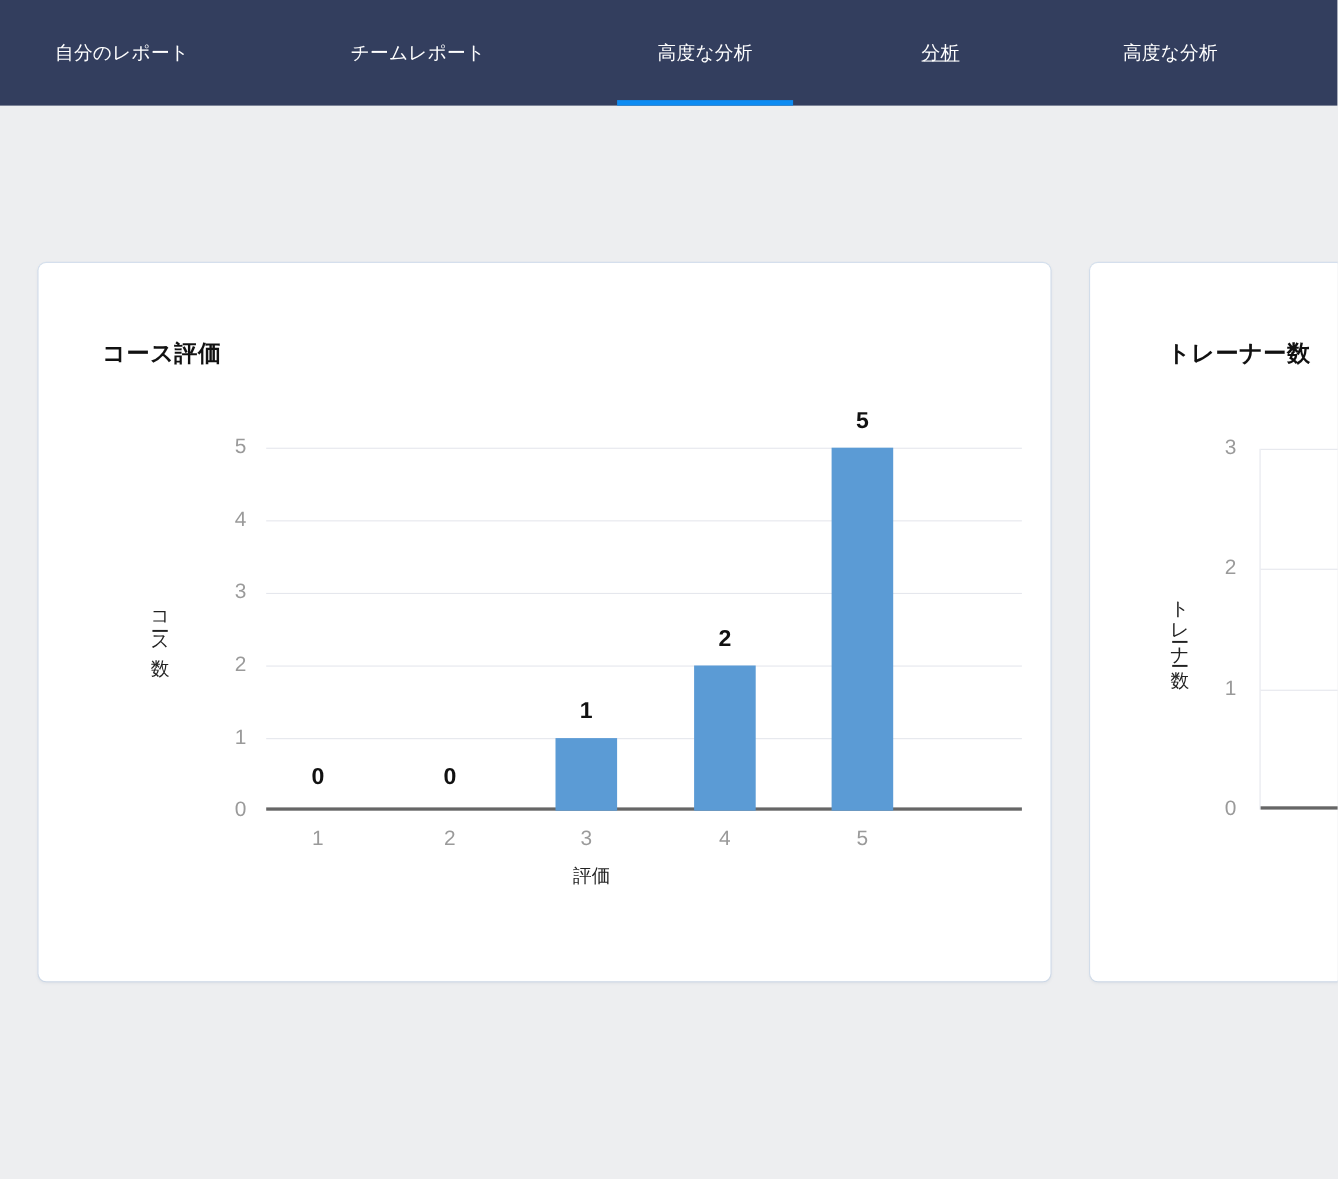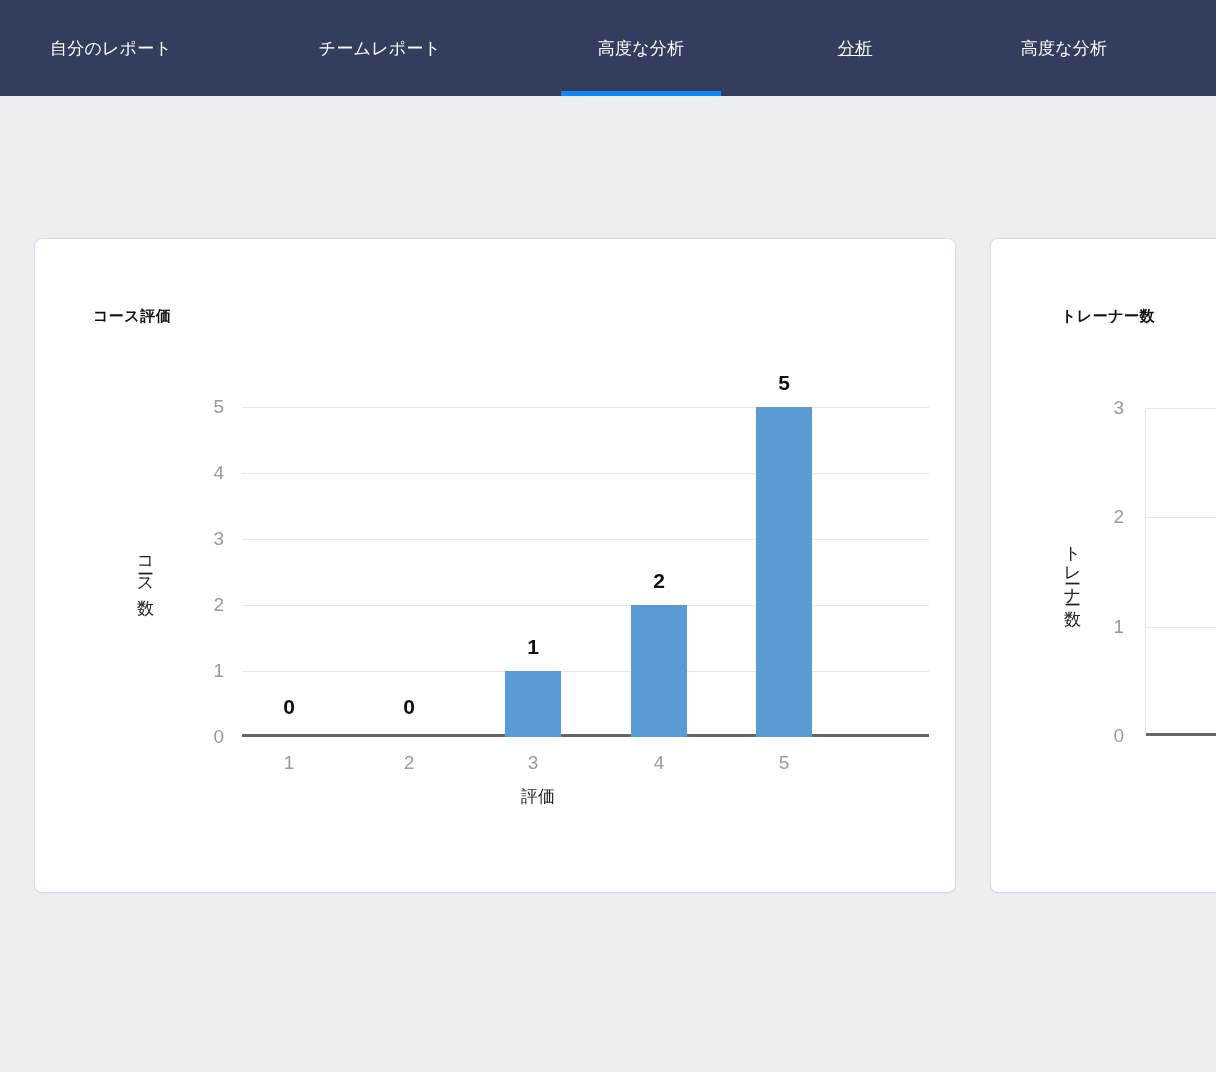--- a/index.html
+++ b/index.html
@@ -75,21 +75,21 @@
 
   .card-secondary {
     left: 991px;
     top: 239px;
     width: 420px;   
     height: 653px;
   }
 
   .card-title {
     position: absolute;
-    font-size: 15px;
+    font-size: 21px;
     font-weight: bold;
     color: #111111;
     white-space: nowrap;
     letter-spacing: 0.5px;
   }
   .card-main .card-title { left: 58px; top: 68px; }
   .card-secondary .card-title { left: 70px; top: 68px; }
 
   
   .chart {

